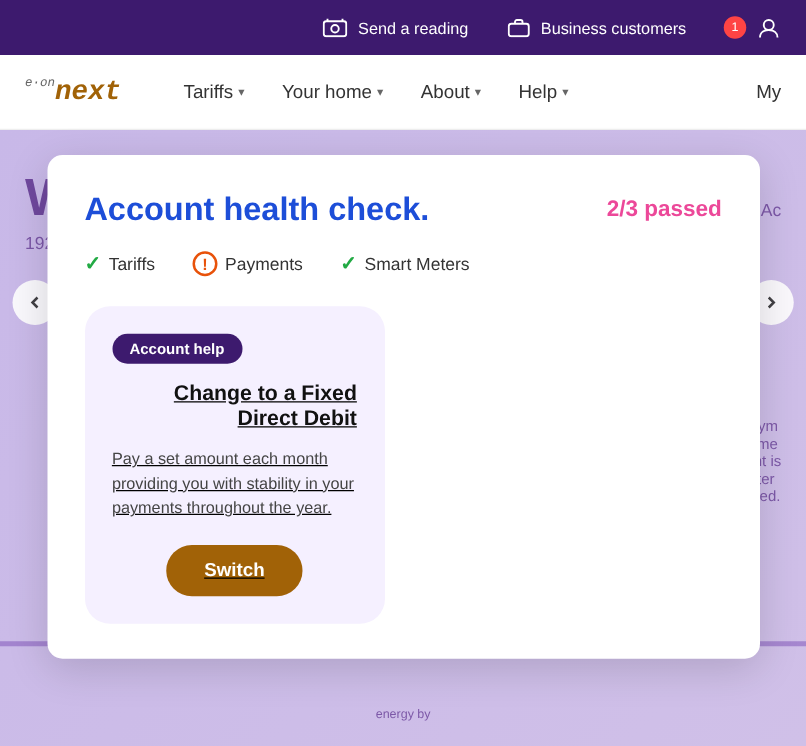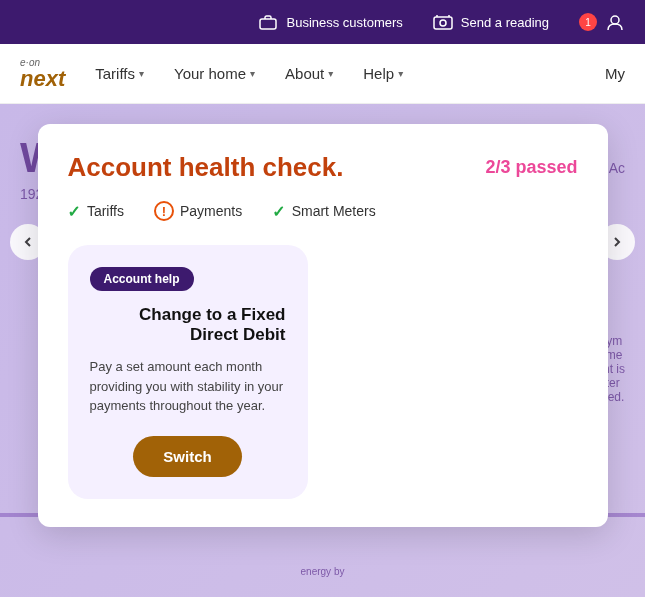--- a/index.html
+++ b/index.html
@@ -56,22 +56,24 @@
       height: 60px;
       display: flex;
       align-items: center;
       padding: 0 20px;
       gap: 30px;
       border-bottom: 1px solid #eee;
       position: relative;
     }
     .logo {
       display: flex;
-      flex-direction: column;
+      flex-direction: row;
       line-height: 1;
+      margin-right: 20px;
+      font-family: Liberation Mono, monospace;
     }
     .logo-eon {
       font-size: 10px;
       color: #666;
       font-style: italic;
     }
     .logo-next {
       font-size: 22px;
       font-weight: bold;
       color: #a16207;
@@ -215,21 +217,21 @@
     }
     .modal-header {
       display: flex;
       justify-content: space-between;
       align-items: center;
       margin-bottom: 18px;
     }
     .modal-title {
       font-size: 26px;
       font-weight: bold;
-      color: #c2410c;
+      color: #1d4ed8;
     }
     .modal-score {
       font-size: 18px;
       font-weight: bold;
       color: #ec4899;
     }
     .modal-checks {
       display: flex;
       gap: 30px;
       margin-bottom: 24px;
@@ -259,20 +261,21 @@
       font-size: 13px;
       font-weight: bold;
     }
 
     
     .card {
       background: #f5f0ff;
       border-radius: 20px;
       padding: 22px;
       width: 240px;
+      text-decoration: underline;
     }
     .card-badge {
       background: #3d1a6e;
       color: white;
       border-radius: 20px;
       padding: 5px 14px;
       font-size: 12px;
       font-weight: bold;
       display: inline-block;
       margin-bottom: 14px;
@@ -311,38 +314,38 @@
       transform: translateX(-50%);
       font-size: 10px;
       color: #5a2d8c;
       opacity: 0.7;
     }
   </style>
 </head>
 <body>
 
 <div class="top-bar">
-  <div class="top-bar-item">
-    <span class="top-bar-icon">
-      <svg width="18" height="16" viewBox="0 0 18 16" fill="none">
-        <rect x="1" y="5" width="16" height="10" rx="2" stroke="white" stroke-width="1.5" fill="none"></rect>
-        <path d="M6 5V3.5C6 2.7 6.7 2 7.5 2h3C11.3 2 12 2.7 12 3.5V5" stroke="white" stroke-width="1.5" fill="none"></path>
-      </svg>
-    </span>
-    <span>Business customers</span>
-  </div>
   <div class="top-bar-item">
     <span class="top-bar-icon">
       <svg width="20" height="16" viewBox="0 0 20 16" fill="none">
         <rect x="1" y="3" width="18" height="12" rx="2" stroke="white" stroke-width="1.5" fill="none"></rect>
         <circle cx="10" cy="9" r="3" stroke="white" stroke-width="1.5" fill="none"></circle>
         <path d="M4 3V1M16 3V1" stroke="white" stroke-width="1.5"></path>
       </svg>
     </span>
     <span>Send a reading</span>
+  </div>
+  <div class="top-bar-item">
+    <span class="top-bar-icon">
+      <svg width="18" height="16" viewBox="0 0 18 16" fill="none">
+        <rect x="1" y="5" width="16" height="10" rx="2" stroke="white" stroke-width="1.5" fill="none"></rect>
+        <path d="M6 5V3.5C6 2.7 6.7 2 7.5 2h3C11.3 2 12 2.7 12 3.5V5" stroke="white" stroke-width="1.5" fill="none"></path>
+      </svg>
+    </span>
+    <span>Business customers</span>
   </div>
   <div class="top-bar-item">
     <div class="notification-badge">
       <span>1</span>
     </div>
     <span class="top-bar-icon">
       <svg width="18" height="18" viewBox="0 0 18 18" fill="none">
         <circle cx="9" cy="7" r="4" stroke="white" stroke-width="1.5" fill="none"></circle>
         <path d="M2 17c0-4 3-6 7-6s7 2 7 6" stroke="white" stroke-width="1.5" fill="none"></path>
       </svg>

